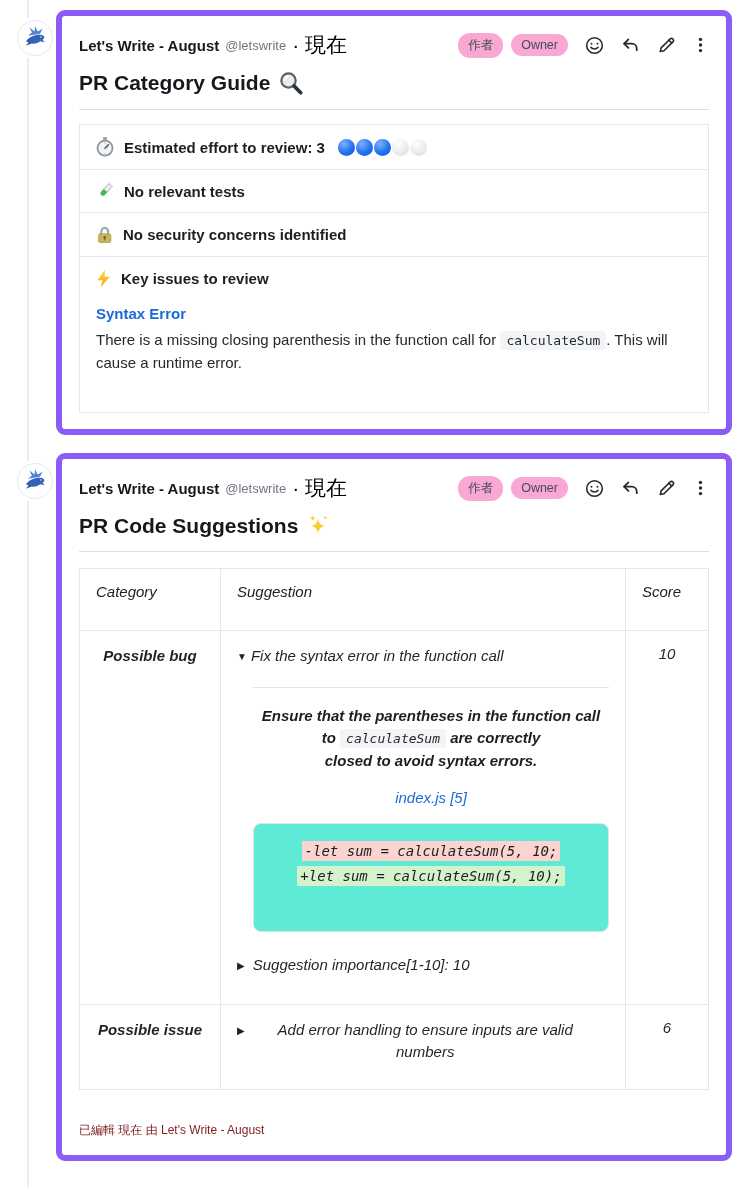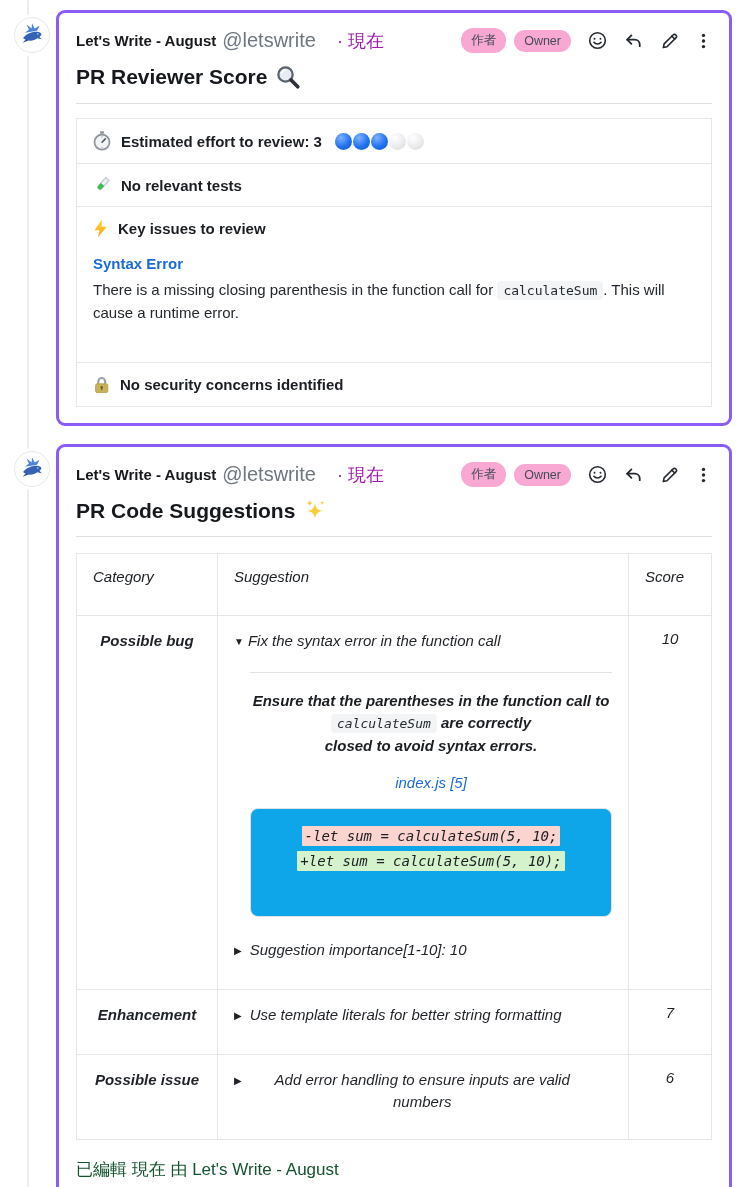--- a/index.html
+++ b/index.html
@@ -11,40 +11,40 @@
     color: #1f2328;
     position: relative;
     overflow: hidden;
   }
   .timeline { position: absolute; left: 27px; top: 0; bottom: 0; width: 2px; background: #ededef; }
 
   .comment {
     position: relative;
     margin: 0 8px 0 56px;
     background: #fff;
-    border: 3px solid #8b5cf6;
+    border: 6px solid #8b5cf6;
     border-radius: 9px;
     padding: 15px 17px 16px;
   }
   .comment--first  { margin-top: 10px; }
   .comment--second { margin-top: 18px; }
 
   .avatar {
     position: absolute; left: -45px; top: 4px;
     width: 36px; height: 36px; border-radius: 50%;
     background: #fff; border: 1px solid #e6e8eb;
     display: flex; align-items: center; justify-content: center;
     box-shadow: 0 0 0 3px #fff;
     cursor: pointer;
   }
 
   .c-header { display: flex; align-items: center; }
   .c-author { font-weight: 700; font-size: 15px; color: #17191d; cursor: pointer; }
-  .c-handle { color: #6e7681; font-size: 20px; margin-left: 6px; cursor: pointer; }
-  .c-time   { color: #a21caf; font-size: 18px; margin-left: 21px; }
+  .c-handle { color: #6e7681; font-size: 13px; margin-left: 6px; cursor: pointer; }
+  .c-time   { color: #000000; font-size: 21px; margin-left: 6px; }
   .c-spacer { flex: 1; }
   .badge {
     background: #f9a8d4; color: #444b57; font-size: 12.5px;
     padding: 4px 10px; border-radius: 12px; margin-left: 8px; white-space: nowrap;
   }
   .iconbtn { margin-left: 17px; display: flex; align-items: center; background: none; border: none; padding: 0; cursor: pointer; color: #1f2328; }
 
   .c-title { margin-top: 11px; font-size: 21px; font-weight: 700; color: #15181c; display: flex; align-items: center; gap: 8px; }
   .c-hr { border: none; border-top: 1px solid #dee0e4; margin-top: 13px; }
 
@@ -77,29 +77,29 @@
 
   .sum-row { display: flex; align-items: baseline; line-height: 22px; cursor: pointer; }
   .tri { font-size: 10px; color: #1f2328; margin-right: 8px; position: relative; top: -1px; }
   .tri--down { margin-right: 4px; }
 
   .detail-body { margin-left: 16px; }
   .detail-divider { border: none; border-top: 1px solid #e1e3e6; margin: 18px 0 17px 0; }
   .detail-desc { font-weight: 700; line-height: 22px; margin-bottom: 17px; color: #1b1f24; }
   .file-link { color: #1a6bd8; text-decoration: none; display: inline-block; margin-bottom: 17px; font-size: 15px; cursor: pointer; }
   .diffbox {
-    border: 1px solid #e0e2e6; border-radius: 8px; background: #0ea5e9;
+    border: 1px solid #e0e2e6; border-radius: 8px; background: #5eead4;
     padding: 15px 12px 42px; margin-bottom: 22px;
     font-family: "DejaVu Sans Mono", "Liberation Mono", monospace; font-size: 14px; line-height: 25px;
   }
   .hl { padding: 2px 3px; border-radius: 1px; color: #1b1f23; white-space: pre; }
   .hl.del { background: #fbd3cf; }
   .hl.add { background: #d4f2cc; }
 
-  .c-footer { margin-top: 18px; font-size: 17px; color: #14532d; }
+  .c-footer { margin-top: 32px; font-size: 12px; color: #7f1d1d; }
 
   svg { display: block; }
 </style>
 </head>
 <body>
 
 <div class="timeline"></div>
 
 <article class="comment comment--first">
   <div class="avatar">
@@ -141,21 +141,21 @@
     <button class="iconbtn">
       <svg width="17" height="18" viewBox="0 0 17 18" fill="#24292f">
         <circle cx="8.5" cy="3.4" r="1.7"></circle>
           <circle cx="8.5" cy="9" r="1.7"></circle>
           <circle cx="8.5" cy="14.6" r="1.7"></circle>
       </svg>
     </button>
   </header>
 
   <h2 class="c-title">
-    <span>PR Reviewer Score</span>
+    <span>PR Category Guide</span>
     <svg width="26" height="26" viewBox="0 0 24 24">
       <circle cx="9.7" cy="9.7" r="6.6" fill="#e7edf2" stroke="#5b636c" stroke-width="2.1"></circle>
       <path d="M6.2 8.2a4.3 4.3 0 0 1 3-2.6" stroke="#ffffff" stroke-width="1.4" fill="none" stroke-linecap="round"></path>
       <line x1="14.7" y1="14.7" x2="21" y2="21" stroke="#30343a" stroke-width="3.4" stroke-linecap="round"></line>
     </svg>
   </h2>
   <hr class="c-hr">
 
   <table class="review-table">
     <tbody>
@@ -190,48 +190,48 @@
                 <rect x="5.8" y="0" width="6.4" height="1.7" rx="0.85" fill="#cfd6dc"></rect>
               </g>
             </svg>
             <span>No relevant tests</span>
           </div>
         </td>
       </tr>
       <tr>
         <td>
           <div class="r-line">
+            <svg width="17" height="19" viewBox="0 0 17 19">
+              <path d="M5.3 9V6.4a3.4 3.4 0 0 1 6.8 0V9" fill="none" stroke="#9aa1a8" stroke-width="2.1"></path>
+              <rect x="2.6" y="8.8" width="12.2" height="8.8" rx="1.6" fill="#c9b35a" stroke="#b09c46" stroke-width="0.8"></rect>
+              <circle cx="8.7" cy="12.4" r="1.3" fill="#6e6233"></circle>
+              <rect x="8.1" y="13" width="1.2" height="2.4" rx="0.6" fill="#6e6233"></rect>
+            </svg>
+            <span>No security concerns identified</span>
+          </div>
+        </td>
+      </tr>
+      <tr>
+        <td>
+          <div class="r-line">
             <svg width="15" height="19" viewBox="0 0 15 19">
               <defs>
                   <linearGradient id="boltg" x1="0" y1="0" x2="0" y2="1">
                 <stop offset="0" stop-color="#ffd93b"></stop>
                     <stop offset="1" stop-color="#ff9f0a"></stop>
               </linearGradient>
                 </defs>
               <polygon points="9,0.5 1.5,11.3 6.6,11.3 4.8,18.3 13.8,7.8 8.6,7.8" fill="url(#boltg)"></polygon>
             </svg>
             <span>Key issues to review</span>
           </div>
           <div class="issue">
             <a class="issue-title">Syntax Error</a>
             <p class="issue-text"><span>There is a missing closing parenthesis in the function call for</span>
               <span class="codechip">calculateSum</span><span>. This will cause a runtime error.</span></p>
-          </div>
-        </td>
-      </tr>
-      <tr>
-        <td>
-          <div class="r-line">
-            <svg width="17" height="19" viewBox="0 0 17 19">
-              <path d="M5.3 9V6.4a3.4 3.4 0 0 1 6.8 0V9" fill="none" stroke="#9aa1a8" stroke-width="2.1"></path>
-              <rect x="2.6" y="8.8" width="12.2" height="8.8" rx="1.6" fill="#c9b35a" stroke="#b09c46" stroke-width="0.8"></rect>
-              <circle cx="8.7" cy="12.4" r="1.3" fill="#6e6233"></circle>
-              <rect x="8.1" y="13" width="1.2" height="2.4" rx="0.6" fill="#6e6233"></rect>
-            </svg>
-            <span>No security concerns identified</span>
           </div>
         </td>
       </tr>
     </tbody>
   </table>
 </article>
 
 <article class="comment comment--second">
   <div class="avatar">
     <svg width="28" height="28" viewBox="0 0 36 36">
@@ -322,30 +322,20 @@
             </div>
           </div>
           <div class="sum-row">
             <span class="tri">▶</span>
             <span>Suggestion importance[1-10]: 10</span>
           </div>
         </td>
         <td class="score-col">10</td>
       </tr>
       <tr>
-        <td class="cat-cell">Enhancement</td>
-        <td>
-          <div class="sum-row">
-            <span class="tri">▶</span>
-            <span>Use template literals for better string formatting</span>
-          </div>
-        </td>
-        <td class="score-col">7</td>
-      </tr>
-      <tr>
         <td class="cat-cell">Possible issue</td>
         <td>
           <div class="sum-row">
             <span class="tri">▶</span>
             <span style="max-width:345px;display:inline-block;">Add error handling to ensure inputs are valid numbers</span>
           </div>
         </td>
         <td class="score-col">6</td>
       </tr>
     </tbody>

